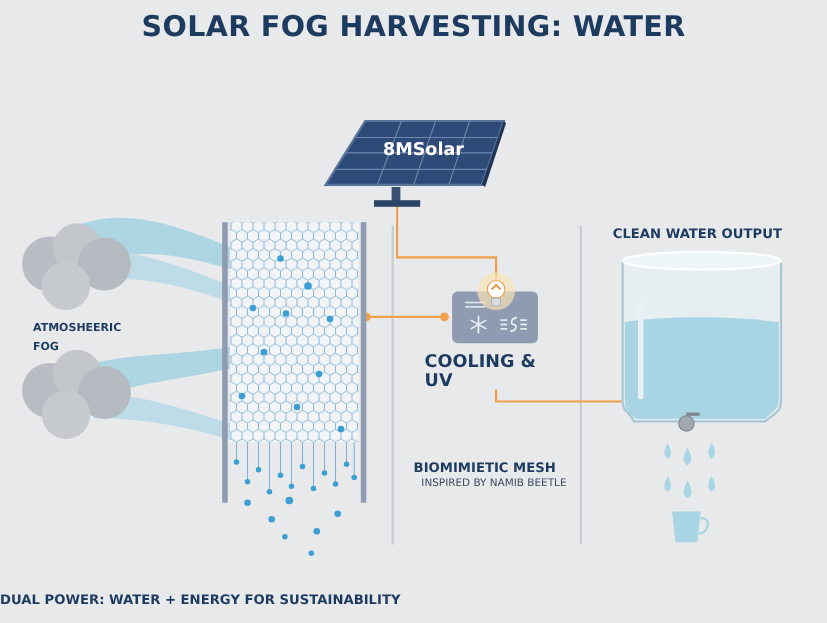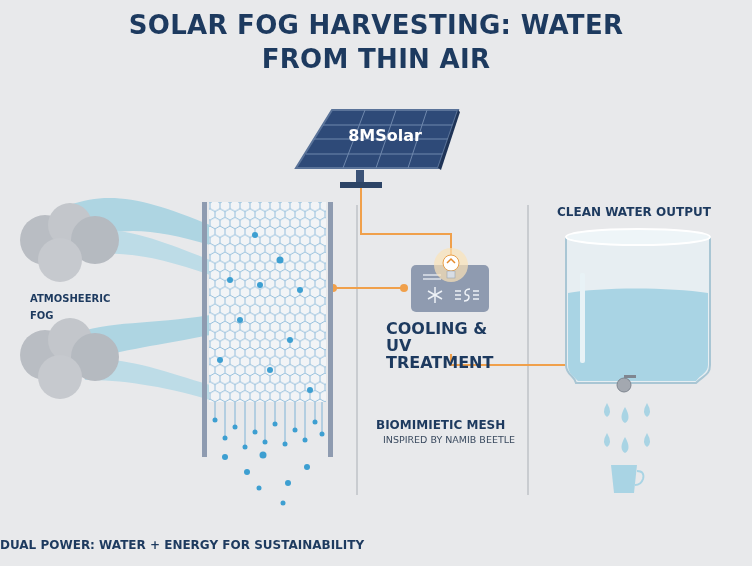--- a/index.html
+++ b/index.html
@@ -8,21 +8,20 @@
   .title{left:0;width:752px;top:8px;text-align:center;color:#1d3a5f;font-weight:bold;font-size:26px;line-height:34px;letter-spacing:0.3px;}
   .lbl{color:#1d3a5f;font-weight:bold;text-align:left;}
   .divider{width:2px;background:#c9ccd0;}
   svg{position:absolute;overflow:visible;}
 </style>
 </head>
 <body>
 
 <div class="abs title">
   <div>SOLAR FOG HARVESTING: WATER</div>
-  <div>FROM THIN AIR</div>
 </div>
 
 <div class="abs divider" style="left:356px;top:205px;height:290px;"></div>
 <div class="abs divider" style="left:527px;top:205px;height:290px;"></div>
 
 <svg width="752" height="566" style="left:0;top:0;">
   <polyline points="361,183 361,234 451,234 451,262" fill="none" stroke="#f0a04b" stroke-width="2"></polyline>
   <polyline points="333,288 404,288" fill="none" stroke="#f0a04b" stroke-width="2"></polyline>
   <circle cx="404" cy="288" r="4" fill="#f0a04b"></circle>
   <circle cx="333" cy="288" r="4" fill="#f0a04b"></circle>
@@ -149,21 +148,20 @@
   </svg>
 </div>
 <svg width="40" height="40" style="left:431px;top:247px;">
   <circle cx="20" cy="18" r="17" fill="#fbe3b8" opacity="0.7"></circle>
   <circle cx="20" cy="16" r="8" fill="#fff" stroke="#e9a04a" stroke-width="1"></circle>
   <rect x="16" y="24" width="8" height="7" fill="#d8dde4" stroke="#9aa3ae" stroke-width="0.6"></rect>
   <path d="M16,16 l4,-4 l4,4" stroke="#e58a2c" stroke-width="1.5" fill="none"></path>
 </svg>
 <div class="abs lbl" style="left:386px;top:320px;width:130px;font-size:16px;line-height:17px;">
   <div>COOLING &amp; UV</div>
-  <div>TREATMENT</div>
 </div>
 
 <div class="abs lbl" style="left:557px;top:205px;font-size:12px;">CLEAN WATER OUTPUT</div>
 <svg width="160" height="280" style="left:560px;top:225px;">
   <path d="M6,12 L6,140 C6,150 14,150 16,158 L136,158 C144,150 150,150 150,140 L150,12" fill="#e7eef2" stroke="#a9c6d4" stroke-width="2"></path>
   <ellipse cx="78" cy="12" rx="72" ry="8" fill="#eef5f8" stroke="#ffffff" stroke-width="2"></ellipse>
   <path d="M8,68 C40,62 110,62 148,68 L148,140 C148,148 140,150 136,156 L18,156 C12,150 8,148 8,140 Z" fill="#a9d4e4"></path>
   <rect x="20" y="48" width="5" height="90" rx="2" fill="#e8f2f6"></rect>
   <circle cx="64" cy="160" r="7" fill="#a3a8b0" stroke="#7f8690" stroke-width="1"></circle>
   <rect x="64" y="150" width="12" height="3" fill="#7f8690"></rect>

